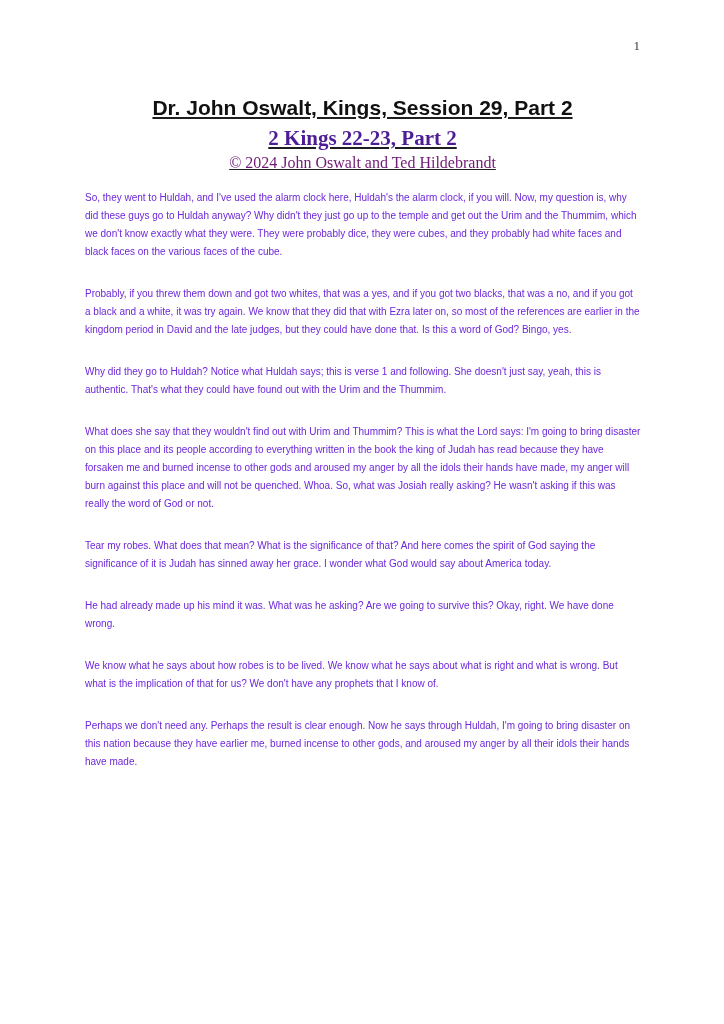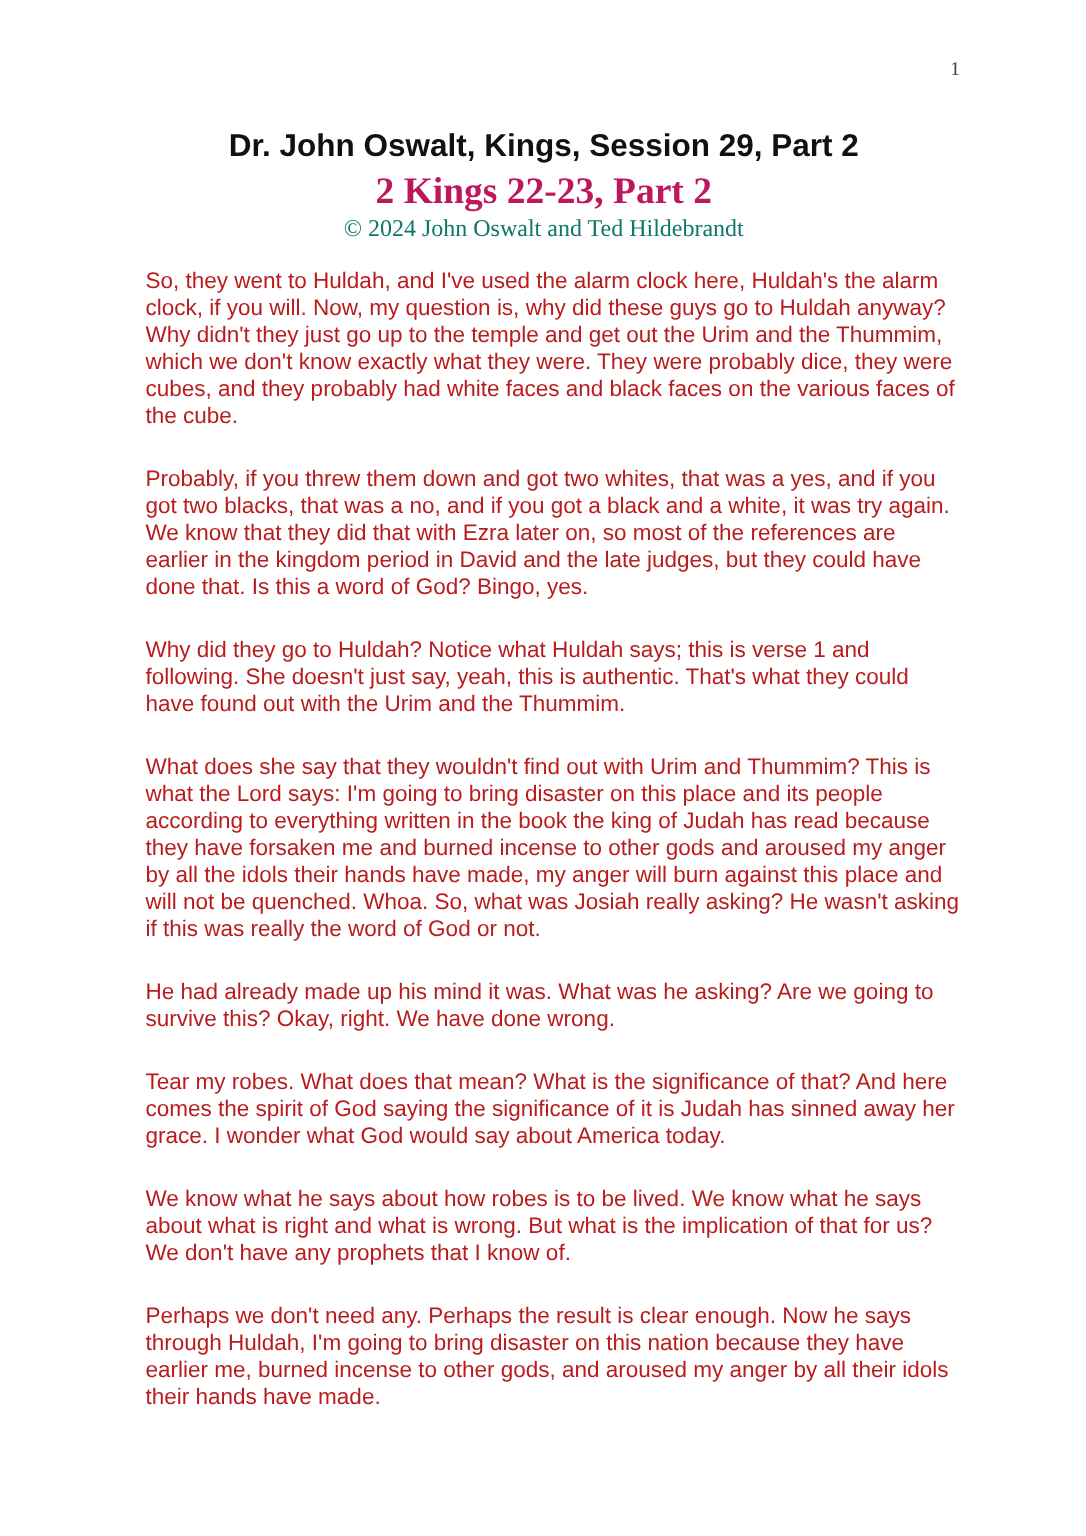--- a/index.html
+++ b/index.html
@@ -17,69 +17,69 @@
     background: #ffffff;
     padding: 38px 84px 0 85px;
   }
   .page-number {
     text-align: right;
     font-family: "Liberation Serif", "DejaVu Serif", serif;
     font-size: 13px;
     line-height: 15px;
     color: #3a3a3a;
   }
-  .doc-header { text-align: center; margin-top: 32px; }
+  .doc-header { text-align: center; margin-top: 42px; text-decoration: underline; }
   .doc-title {
     font-family: "Liberation Sans", "DejaVu Sans", sans-serif;
     font-weight: 700;
     font-size: 21px;
     line-height: 26px;
     color: #111111;
   }
   .doc-subtitle {
     font-family: "Liberation Serif", "DejaVu Serif", serif;
     font-weight: 700;
-    font-size: 25px;
+    font-size: 21px;
     line-height: 30px;
     margin-top: 2px;
-    color: #be185d;
+    color: #4c1d95;
   }
   .doc-copyright {
     font-family: "Liberation Serif", "DejaVu Serif", serif;
     font-size: 16px;
     line-height: 20px;
-    color: #0f766e;
+    color: #701a75;
   }
   .body-text {
     margin-top: 16px;
     width: 556px;
   }
   .body-text p {
-    font-size: 15px;
+    font-size: 10px;
     line-height: 18px;
-    margin: 0 0 24px 12px;
+    margin: 0 0 24px 0;
     text-align: left;
-    color: #b91c1c;
+    color: #6d28d9;
   }
 </style>
 </head>
 <body>
 
 <div class="page">
   <div class="page-number">1</div>
 
   <div class="doc-header">
     <div class="doc-title">Dr. John Oswalt, Kings, Session 29, Part 2</div>
     <div class="doc-subtitle">2 Kings 22-23, Part 2</div>
     <div class="doc-copyright">© 2024 John Oswalt and Ted Hildebrandt</div>
   </div>
 
   <div class="body-text">
       <p>So, they went to Huldah, and I've used the alarm clock here, Huldah's the alarm clock, if you will. Now, my question is, why did these guys go to Huldah anyway? Why didn't they just go up to the temple and get out the Urim and the Thummim, which we don't know exactly what they were. They were probably dice, they were cubes, and they probably had white faces and black faces on the various faces of the cube.</p>
       <p>Probably, if you threw them down and got two whites, that was a yes, and if you got two blacks, that was a no, and if you got a black and a white, it was try again. We know that they did that with Ezra later on, so most of the references are earlier in the kingdom period in David and the late judges, but they could have done that. Is this a word of God? Bingo, yes.</p>
       <p>Why did they go to Huldah? Notice what Huldah says; this is verse 1 and following. She doesn't just say, yeah, this is authentic. That's what they could have found out with the Urim and the Thummim.</p>
       <p>What does she say that they wouldn't find out with Urim and Thummim? This is what the Lord says: I'm going to bring disaster on this place and its people according to everything written in the book the king of Judah has read because they have forsaken me and burned incense to other gods and aroused my anger by all the idols their hands have made, my anger will burn against this place and will not be quenched. Whoa. So, what was Josiah really asking? He wasn't asking if this was really the word of God or not.</p>
+      <p>Tear my robes. What does that mean? What is the significance of that? And here comes the spirit of God saying the significance of it is Judah has sinned away her grace. I wonder what God would say about America today.</p>
       <p>He had already made up his mind it was. What was he asking? Are we going to survive this? Okay, right. We have done wrong.</p>
-      <p>Tear my robes. What does that mean? What is the significance of that? And here comes the spirit of God saying the significance of it is Judah has sinned away her grace. I wonder what God would say about America today.</p>
       <p>We know what he says about how robes is to be lived. We know what he says about what is right and what is wrong. But what is the implication of that for us? We don't have any prophets that I know of.</p>
       <p>Perhaps we don't need any. Perhaps the result is clear enough. Now he says through Huldah, I'm going to bring disaster on this nation because they have earlier me, burned incense to other gods, and aroused my anger by all their idols their hands have made.</p>
     </div>
 </div>
 
 </body></html>

